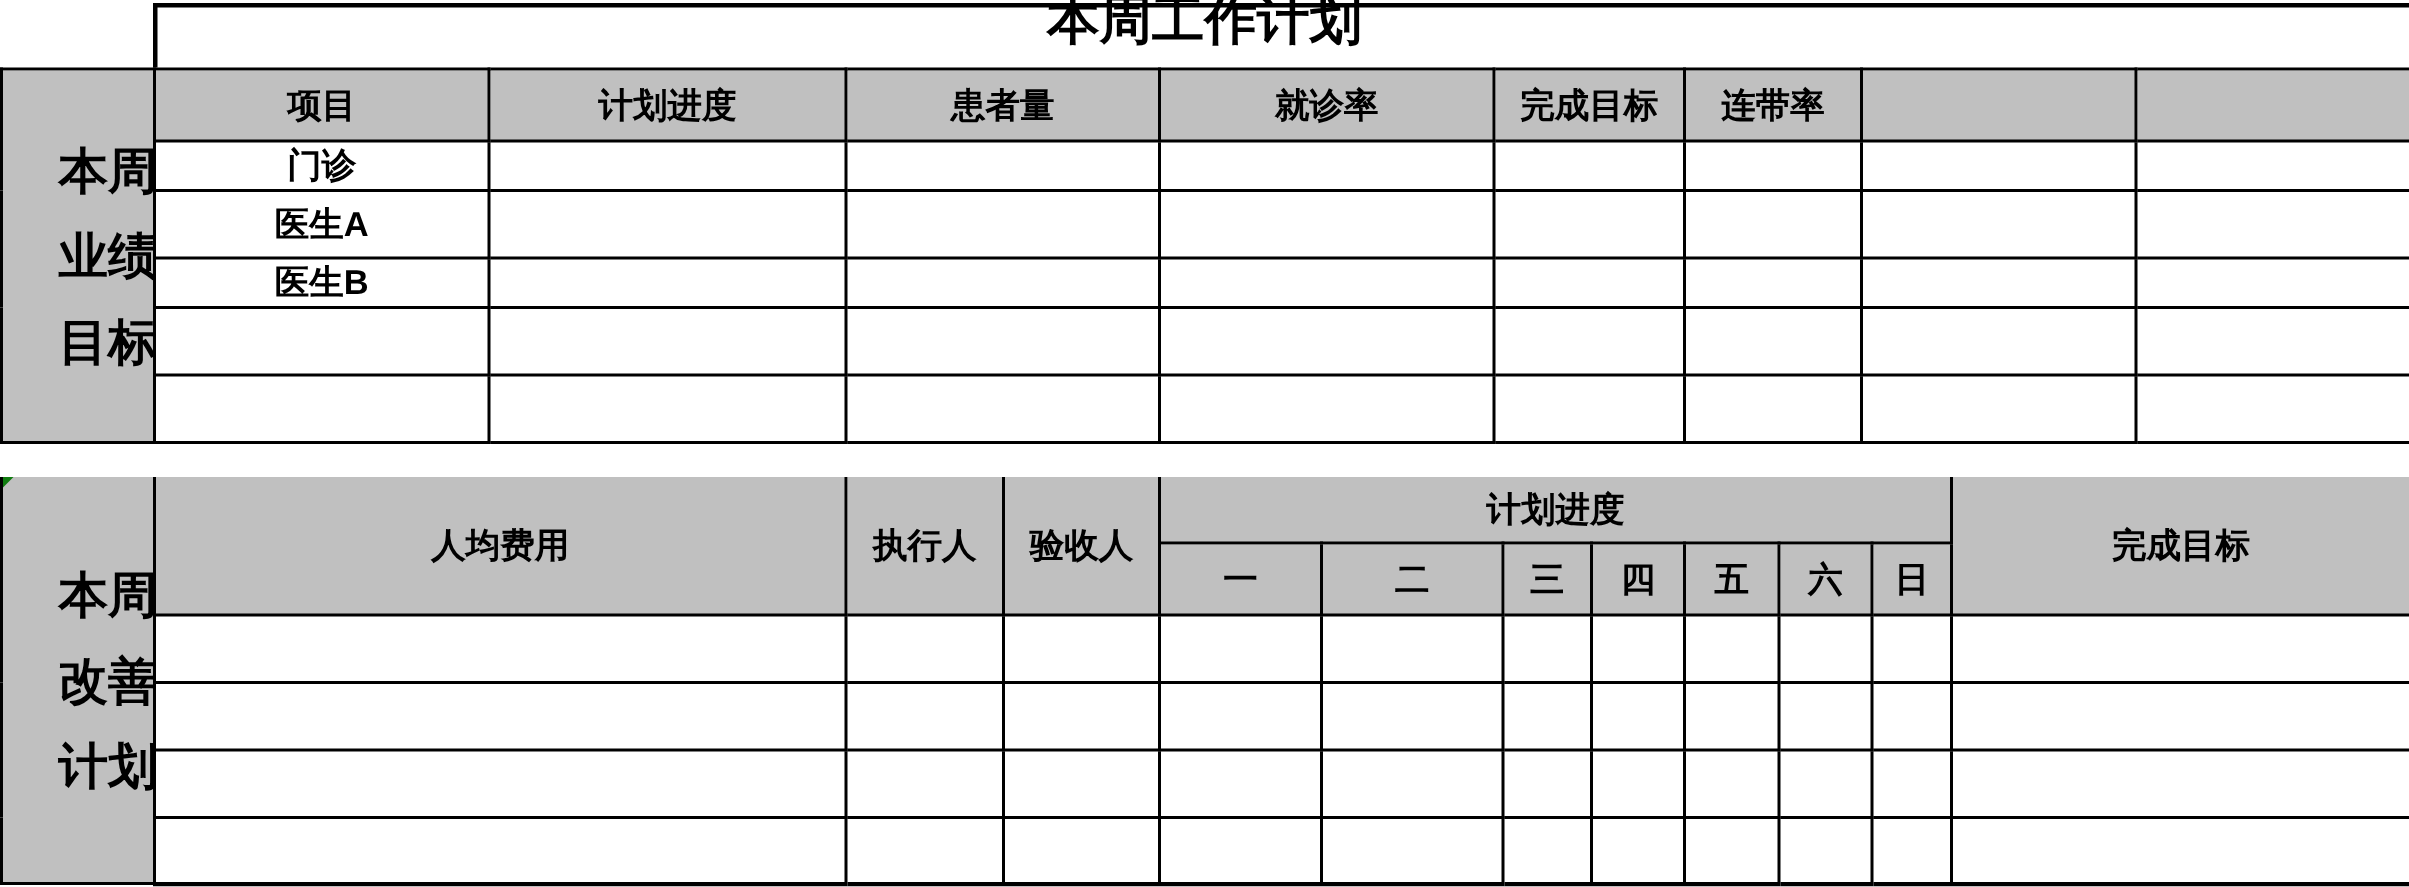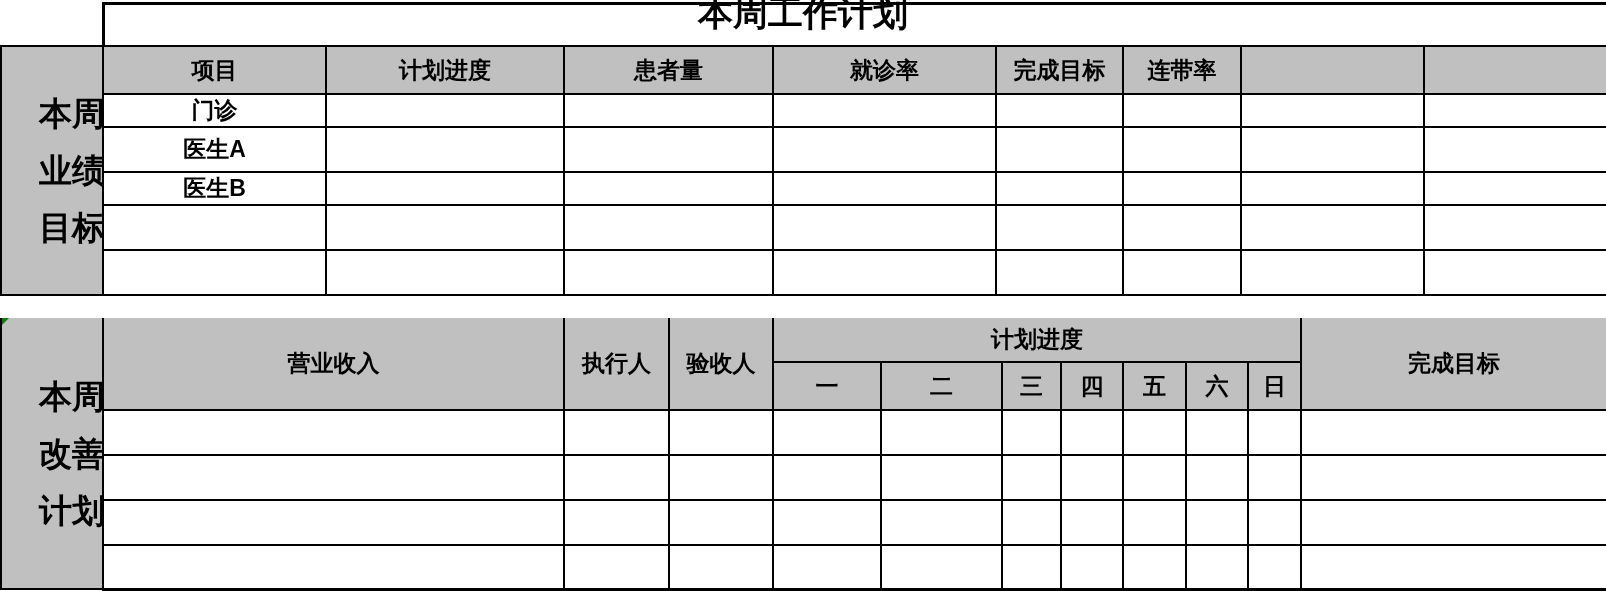--- a/index.html
+++ b/index.html
@@ -147,21 +147,21 @@
   <tbody>
       <tr class="hrow1" style="height:44px">
     <td class="sidebar" rowspan="6">
       <span class="comment-flag"></span>
       <div class="sidebar-lines">
         <span>本周</span>
         <span>改善</span>
         <span>计划</span>
       </div>
     </td>
-    <td class="gray" rowspan="2">营业收入</td>
+    <td class="gray" rowspan="2">人均费用</td>
     <td class="gray" rowspan="2">执行人</td>
     <td class="gray" rowspan="2">验收人</td>
     <td class="gray" colspan="7">计划进度</td>
     <td class="gray" rowspan="2">完成目标</td>
   </tr>
   <tr style="height:48px">
     <td class="gray daycell">一</td>
     <td class="gray daycell">二</td>
     <td class="gray daycell">三</td>
     <td class="gray daycell">四</td>

